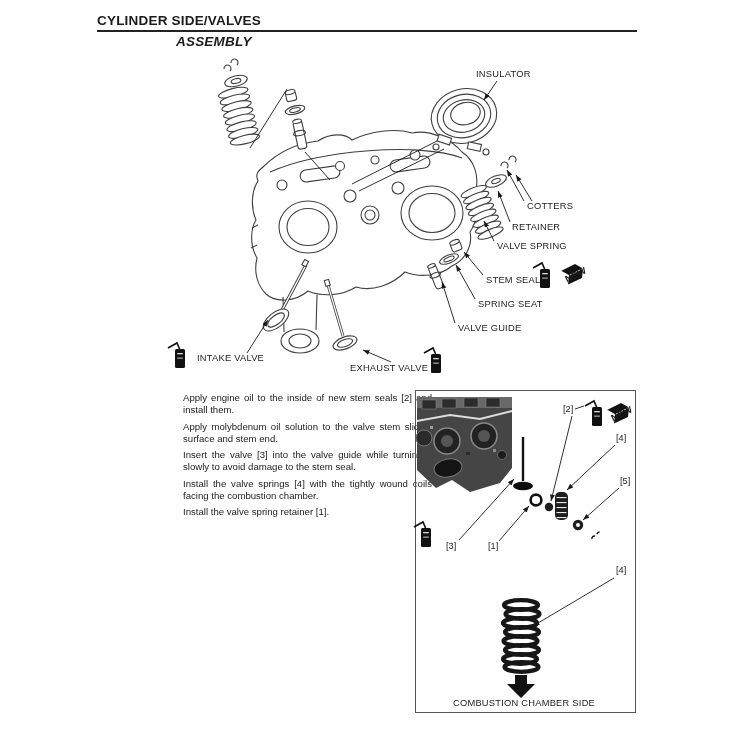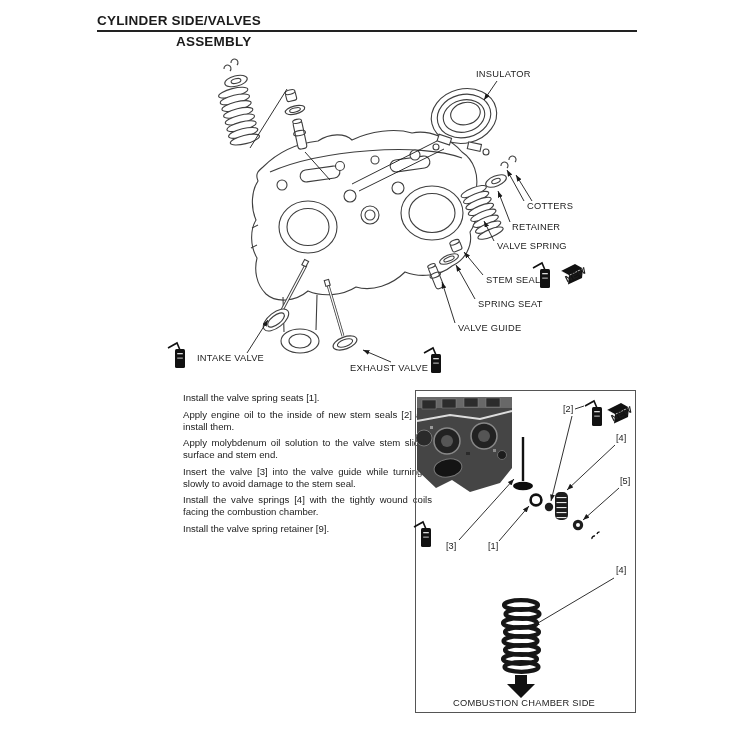--- a/index.html
+++ b/index.html
@@ -1,43 +1,42 @@
 <!DOCTYPE html>
 <html><head>
 <meta charset="utf-8">
 <style>
   html,body{margin:0;padding:0;background:#fff;}
   body{width:747px;height:747px;position:relative;overflow:hidden;
        font-family:"Liberation Sans",sans-serif;color:#1b1b1b;}
   .page-title{position:absolute;left:97px;top:13px;font-size:13.5px;font-weight:bold;letter-spacing:.2px;}
   .title-rule{position:absolute;left:97px;top:30px;width:540px;height:2px;background:#222;}
-  .subtitle{position:absolute;left:176px;top:34px;font-size:13.5px;font-weight:bold;letter-spacing:.2px;}
+  .subtitle{position:absolute;left:176px;top:34px;font-size:13.5px;font-weight:bold;letter-spacing:.2px;font-style:italic;}
   .instructions{position:absolute;left:183px;top:392px;width:249px;font-size:9.6px;line-height:12px;color:#222;}
   .instructions p{margin:0 0 4.5px 0;text-align:justify;}
   svg{position:absolute;left:0;top:0;}
   svg text{font-family:"Liberation Sans",sans-serif;font-size:9.3px;fill:#1b1b1b;letter-spacing:.25px;}
   svg text.co{font-size:9.2px;letter-spacing:0;}
   .ln{stroke:#3f3f3f;stroke-width:1.1;fill:none;}
   .pt{stroke:#3f3f3f;stroke-width:1.1;fill:#fff;}
   .ld{stroke:#1a1a1a;stroke-width:.9;fill:none;}
 </style>
 </head>
 <body>
 
 <div class="page-title">CYLINDER SIDE/VALVES</div>
 <div class="title-rule"></div>
 <div class="subtitle">ASSEMBLY</div>
 
 <div class="instructions">
-  <p>Install the valve spring seats [1].</p>
   <p>Apply engine oil to the inside of new stem seals [2] and install them.</p>
   <p>Apply molybdenum oil solution to the valve stem sliding surface and stem end.</p>
   <p>Insert the valve [3] into the valve guide while turning it slowly to avoid damage to the stem seal.</p>
   <p>Install the valve springs [4] with the tightly wound coils facing the combustion chamber.</p>
-  <p>Install the valve spring retainer [9].</p>
+  <p>Install the valve spring retainer [1].</p>
 </div>
 
 <svg width="747" height="747" viewBox="0 0 747 747">
   <defs>
     <marker id="ah" viewBox="0 0 10 10" refX="8" refY="3" markerWidth="9" markerHeight="9" orient="auto">
       <path d="M0,0 L8,3 L0,6 Z" fill="#1a1a1a"></path>
     </marker>
     <g id="oilicon">
       <path d="M0,7 L9,2 L12,9" stroke="#111" stroke-width="1.6" fill="none"></path>
       <rect x="7" y="8" width="10" height="19" rx="1.5" fill="#111"></rect>

